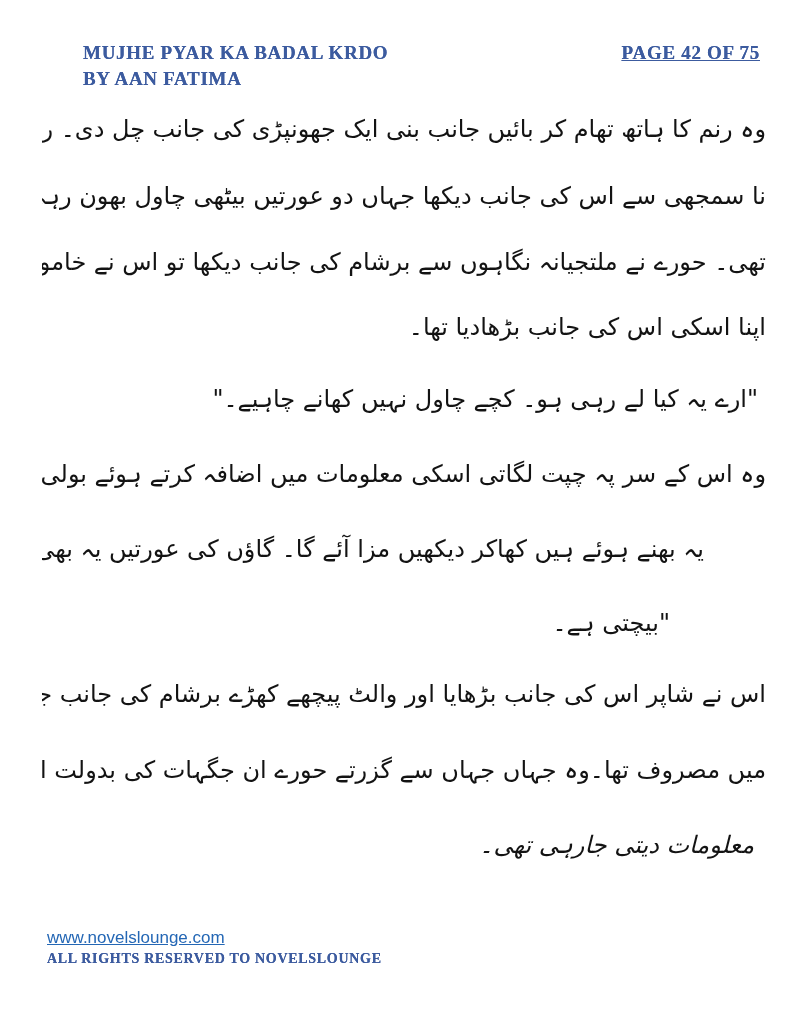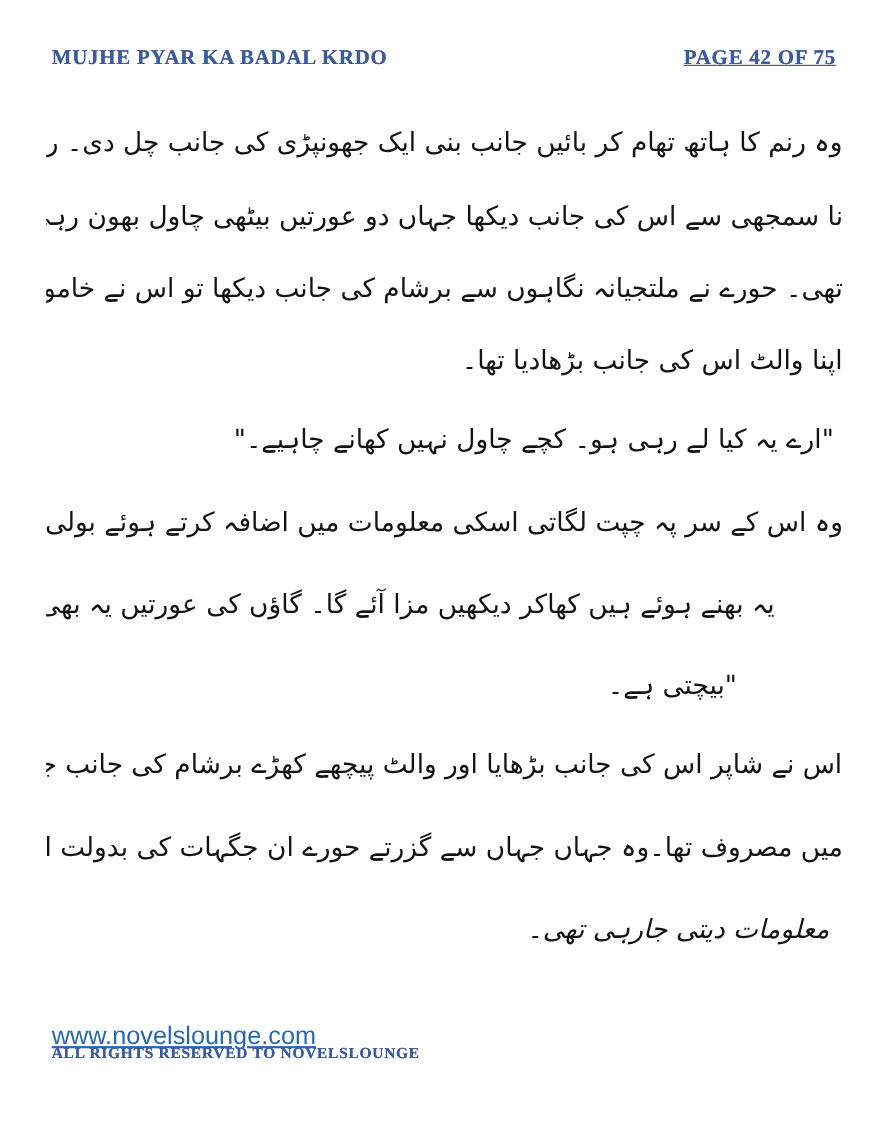--- a/index.html
+++ b/index.html
@@ -14,20 +14,21 @@
   .hdr {
     font-family: "Liberation Serif", serif;
     font-weight: bold;
     font-size: 19px;
     letter-spacing: 0.7px;
     color: #3c5b9f;
     line-height: 26px;
     text-transform: uppercase;
     
     text-shadow: 0 0 0.4px #3c5b9f;
+    margin-left: 36px;
   }
   .header-left  { position: absolute; left: 47px; top: 40px; }
   .page-indicator { position: absolute; right: 32px; top: 40px; text-decoration: underline; }
 
   
   .urdu-line {
     position: absolute;
     left: 42px;
     width: 724px;
     height: 58px;
@@ -53,21 +54,21 @@
   .r9  { top: 665px; }
   .r10 { top: 741px; }
   .r11 { top: 816px; padding-right: 12px; font-style: italic; }
 
   
   .footer-link {
     position: absolute;
     left: 47px;
     top: 928px;
     font-family: "Liberation Sans", sans-serif;
-    font-size: 23px;
+    font-size: 17px;
     color: #2467b5;
     text-decoration: underline;
     cursor: pointer;
   }
   .footer-rights {
     position: absolute;
     left: 47px;
     top: 951px;
     font-family: "Liberation Serif", serif;
     font-weight: bold;
@@ -76,27 +77,28 @@
     color: #3c5b9f;
     text-transform: uppercase;
     text-shadow: 0 0 0.4px #3c5b9f;
   }
 </style>
 </head>
 <body>
 
 <div class="header-left hdr">
   <div>MUJHE PYAR KA BADAL KRDO</div>
+  <div>BY AAN FATIMA</div>
 </div>
 <div class="page-indicator hdr">PAGE 42 OF 75</div>
 
 <div class="urdu-line just r1" dir="rtl">وہ رنم کا ہاتھ تھام کر بائیں جانب بنی ایک جھونپڑی کی جانب چل دی۔ رنم نے</div>
 <div class="urdu-line just r2" dir="rtl">نا سمجھی سے اس کی جانب دیکھا جہاں دو عورتیں بیٹھی چاول بھون رہی</div>
 <div class="urdu-line just r3" dir="rtl">تھی۔ حورے نے ملتجیانہ نگاہوں سے برشام کی جانب دیکھا تو اس نے خاموشی سے</div>
-<div class="urdu-line right r4" dir="rtl">اپنا والٹ اس کی جانب بڑھادیا تھا۔</div>
+<div class="urdu-line right r4" dir="rtl">اپنا اسکی اس کی جانب بڑھادیا تھا۔</div>
 <div class="urdu-line right r5" dir="rtl">"ارے یہ کیا لے رہی ہو۔ کچے چاول نہیں کھانے چاہیے۔"</div>
 <div class="urdu-line just r6" dir="rtl">وہ اس کے سر پہ چپت لگاتی اسکی معلومات میں اضافہ کرتے ہوئے بولی۔</div>
 <div class="urdu-line just r7" dir="rtl">یہ بھنے ہوئے ہیں کھاکر دیکھیں مزا آئے گا۔ گاؤں کی عورتیں یہ بھی بھون کر"</div>
 <div class="urdu-line right r8" dir="rtl">"بیچتی ہے۔</div>
 <div class="urdu-line just r9" dir="rtl">اس نے شاپر اس کی جانب بڑھایا اور والٹ پیچھے کھڑے برشام کی جانب جو موبائل</div>
 <div class="urdu-line just r10" dir="rtl">میں مصروف تھا۔وہ جہاں جہاں سے گزرتے حورے ان جگہات کی بدولت اسے</div>
 <div class="urdu-line right r11" dir="rtl">معلومات دیتی جارہی تھی۔</div>
 
 <a class="footer-link">www.novelslounge.com</a>
 <div class="footer-rights">ALL RIGHTS RESERVED TO NOVELSLOUNGE</div>

